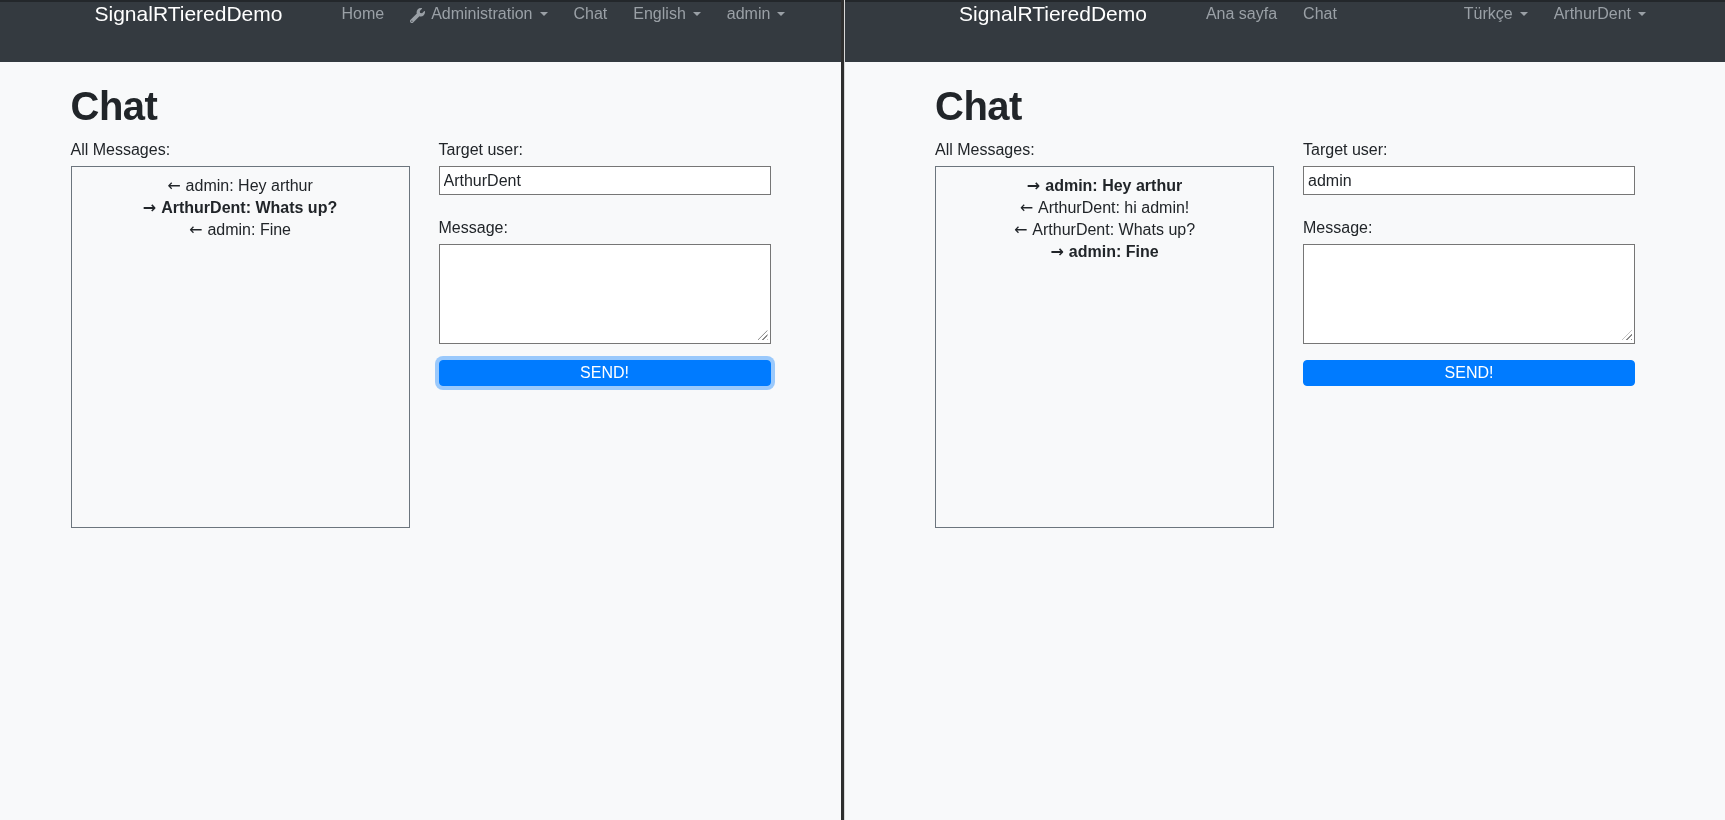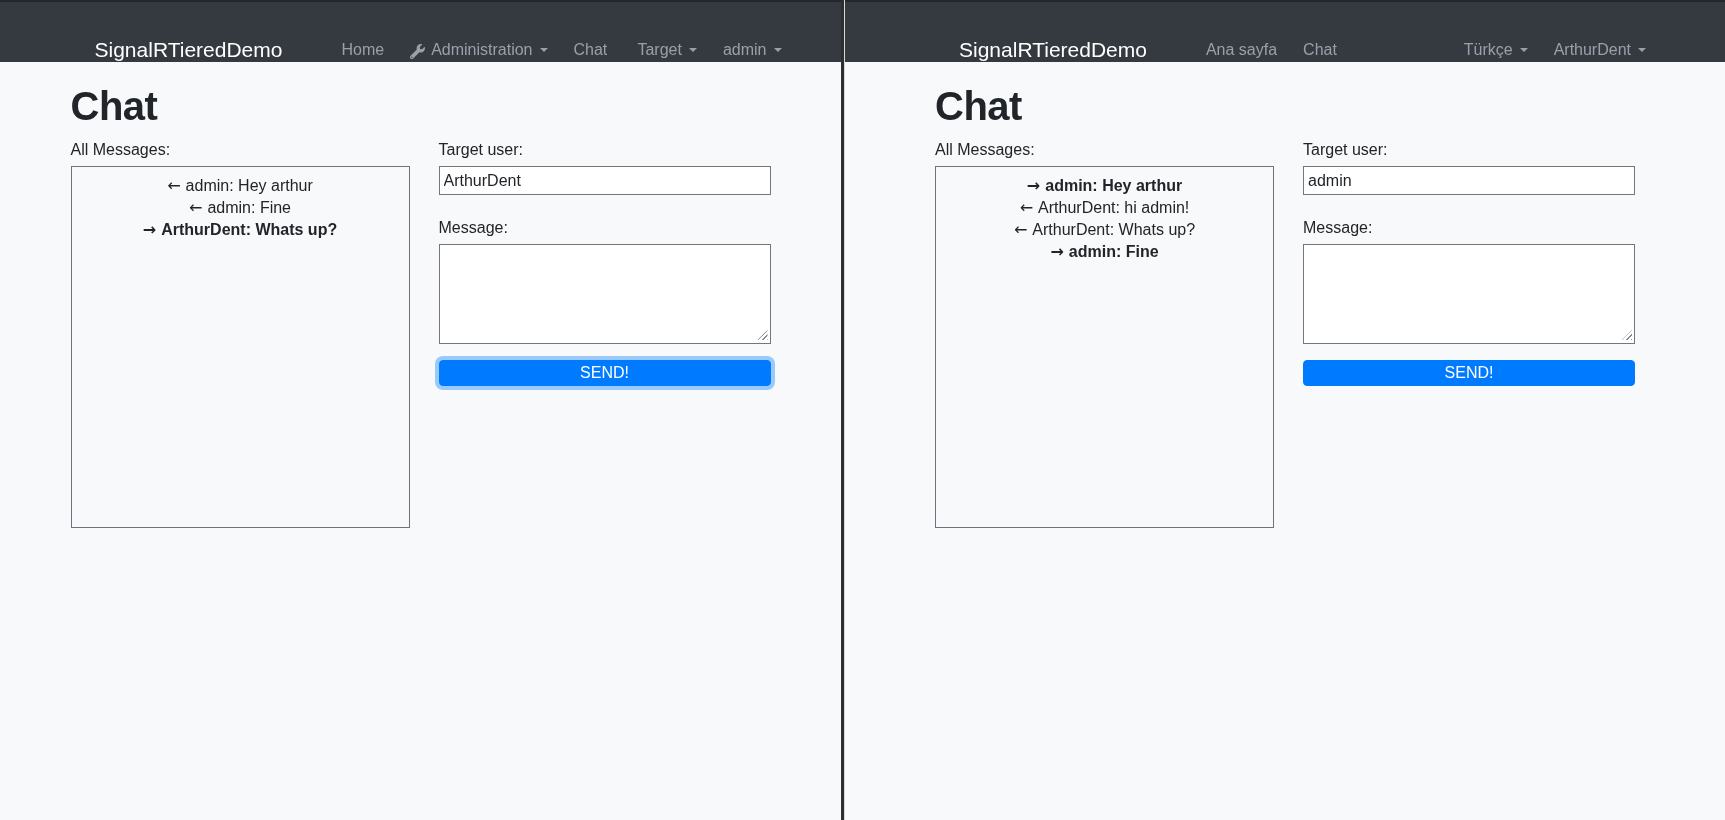--- a/index.html
+++ b/index.html
@@ -5,21 +5,21 @@
   * { margin:0; padding:0; box-sizing:border-box; }
   html,body { width:1725px; height:820px; overflow:hidden; }
   body { display:flex; font-family:"Liberation Sans", sans-serif; background:#f8f9fa; }
 
   .pane { height:820px; background:#f8f9fa; }
   .pane-left  { width:841px; }
   .pane-right { flex:1; }
   .win-divider { width:4px; height:820px; background:#2e2e2e; border-right:1px solid #d8d8d8; }
 
   
-  .navbar { height:62px; background:#343a40; display:flex; align-items:flex-end; border-top:2px solid #23272b;padding-left:48px; }
+  .navbar { height:62px; background:#343a40; display:flex; align-items:flex-start; border-top:2px solid #23272b;padding-left:48px; }
   .nav-inner { width:700px; margin:0 auto; display:flex; align-items:center; }
   .brand { color:#ffffff; font-size:21px; font-weight:500; text-decoration:none; margin-right:46px; white-space:nowrap; }
   .nav-links { display:flex; align-items:center; }
   .nav-link { display:flex; align-items:center; color:#9aa0a6; font-size:16px; text-decoration:none; padding:0 13px; white-space:nowrap; }
   .nav-right { margin-left:auto; display:flex; align-items:center; }
   .caret { display:inline-block; width:0; height:0; border:4.5px solid transparent; border-top-color:currentColor; margin-left:7px; position:relative; top:2px; }
   .wrench { width:15px; height:15px; margin-right:6px; fill:currentColor; position:relative; top:1px; }
 
   
   .container { width:700px; margin:0 auto; padding-top:22px; }
@@ -65,41 +65,41 @@
             </svg>
           <span>Administration</span>
           <i class="caret"></i>
         </a>
         <a href="#" class="nav-link">
           <span>Chat</span>
         </a>
       </div>
       <div class="nav-right">
         <a href="#" class="nav-link">
-          <span>Target</span>
+          <span>English</span>
           <i class="caret"></i>
         </a>
         <a href="#" class="nav-link">
           <span>admin</span>
           <i class="caret"></i>
         </a>
       </div>
     </div>
   </nav>
 
   <main>
     <div class="container">
       <h1 class="page-title">Chat</h1>
       <div class="row">
         <div class="col-msgs">
           <span class="field-label">All Messages:</span>
           <div class="msgbox">
             <div class="msg"><span class="arrow">←</span><span>admin: Hey arthur</span></div>
+            <div class="msg bold"><span class="arrow">→</span><span>ArthurDent: Whats up?</span></div>
             <div class="msg"><span class="arrow">←</span><span>admin: Fine</span></div>
-            <div class="msg bold"><span class="arrow">→</span><span>ArthurDent: Whats up?</span></div>
           </div>
         </div>
         <div class="col-form">
           <span class="field-label">Target user:</span>
           <input type="text" class="text-input" value="ArthurDent" style="">
           <span class="field-label message-label">Message:</span>
           <div class="ta-wrap">
             <textarea class="message-textarea" style=""></textarea>
             <div class="grip"></div>
           </div>

